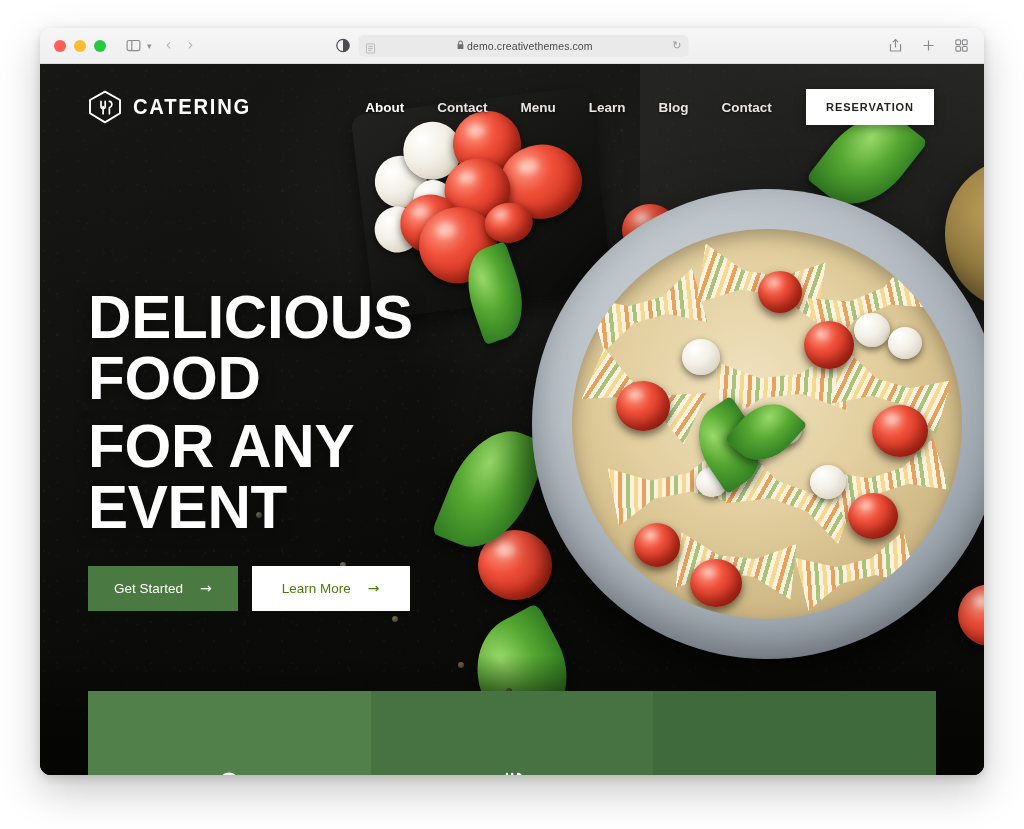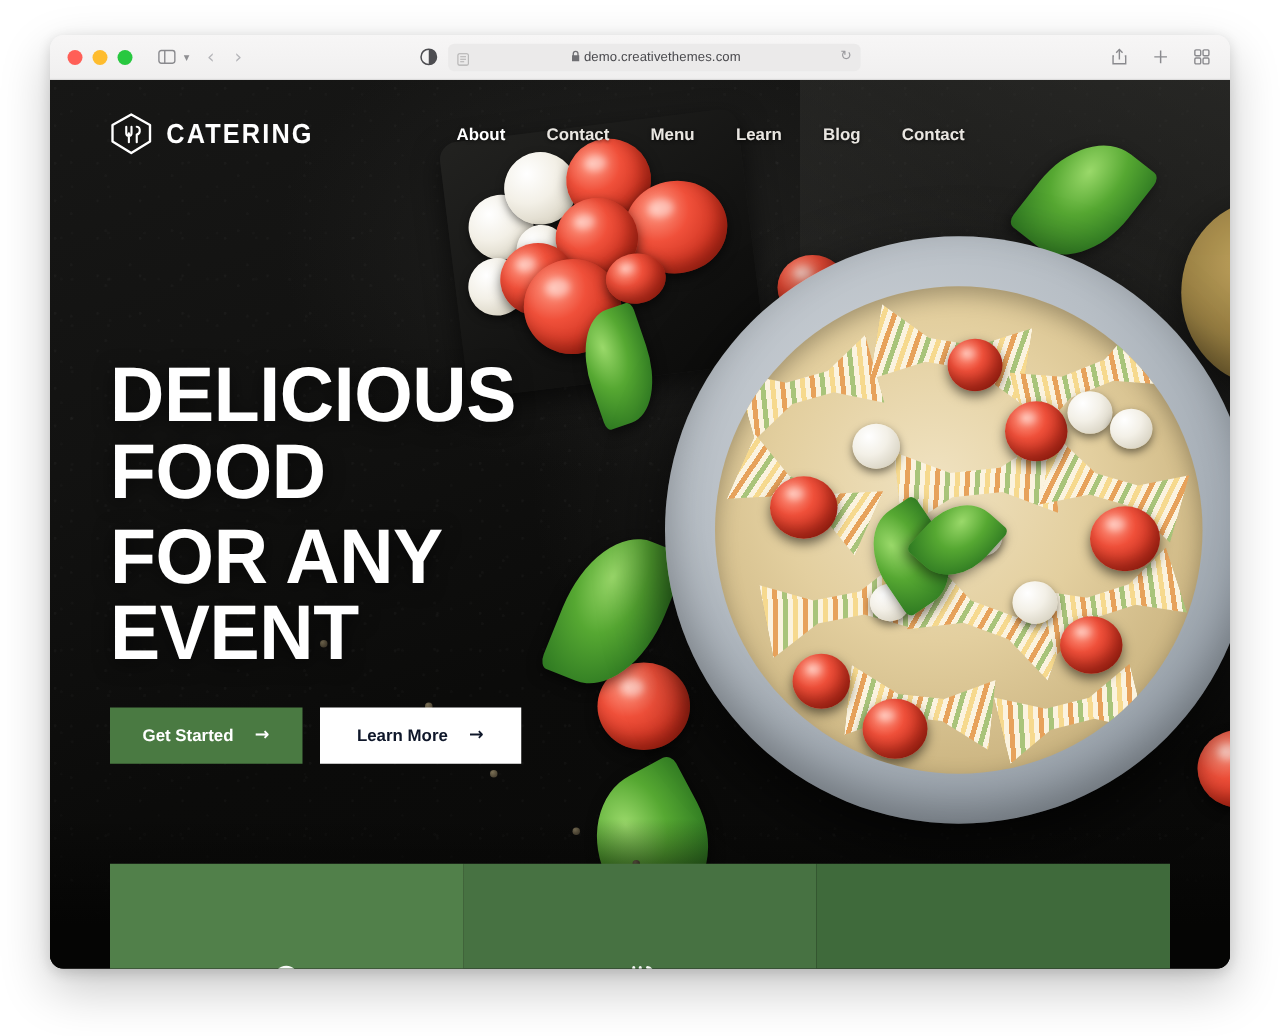--- a/index.html
+++ b/index.html
@@ -221,26 +221,26 @@
   #hero-desc {
     margin-top:30px;
     color:#ddd9d4; font-size:12.5px; line-height:1.85;
     max-width:392px;
     text-shadow: 0 1px 5px rgba(0,0,0,.8);
   }
   #hero-actions { margin-top:28px; display:flex; gap:14px; }
   .hero-btn {
     border:0; cursor:pointer;
     display:inline-flex; align-items:center; gap:17px;
-    font-size:13.5px; font-weight:700;
+    font-size:13.5px; font-weight:400;
     padding:15px 26px;
     justify-content:space-between;
   }
   #get-started-btn { background:#4a7a42; color:#ffffff; }
-  #learn-more-btn  { background:#ffffff; color:#0f172a; padding-left:30px; padding-right:30px; }
+  #learn-more-btn  { background:#ffffff; color:#4d7c0f; padding-left:30px; padding-right:30px; }
   .btn-arrow { font-size:14px; line-height:1; font-family:"DejaVu Sans",sans-serif; }
 
   
   #feature-strip {
     position:absolute; left:48px; bottom:-8px; width:848px; height:92px;
     display:flex; z-index:12;
   }
   .feature-card { flex:1; position:relative; }
   #feature-card-0 { background:#51804a; }
   #feature-card-1 { background:#477242; }
@@ -418,20 +418,21 @@
 
       <nav id="main-nav">
         <a class="nav-link active" href="#">About</a>
         <a class="nav-link" href="#">Contact</a>
         <a class="nav-link" href="#">Menu</a>
         <a class="nav-link" href="#">Learn</a>
         <a class="nav-link" href="#">Blog</a>
         <a class="nav-link" href="#">Contact</a>
       </nav>
 
+      <button id="reservation-btn">RESERVATION</button>
     </header>
 
     <div id="hero-content">
       <div class="headline-line" id="headline-line-1">DELICIOUS FOOD</div>
       <div class="headline-line" id="headline-line-2">FOR ANY EVENT</div>
 
       <div id="hero-actions">
         <button class="hero-btn" id="get-started-btn">
           <span>Get Started</span>
           <span class="btn-arrow">→</span>

